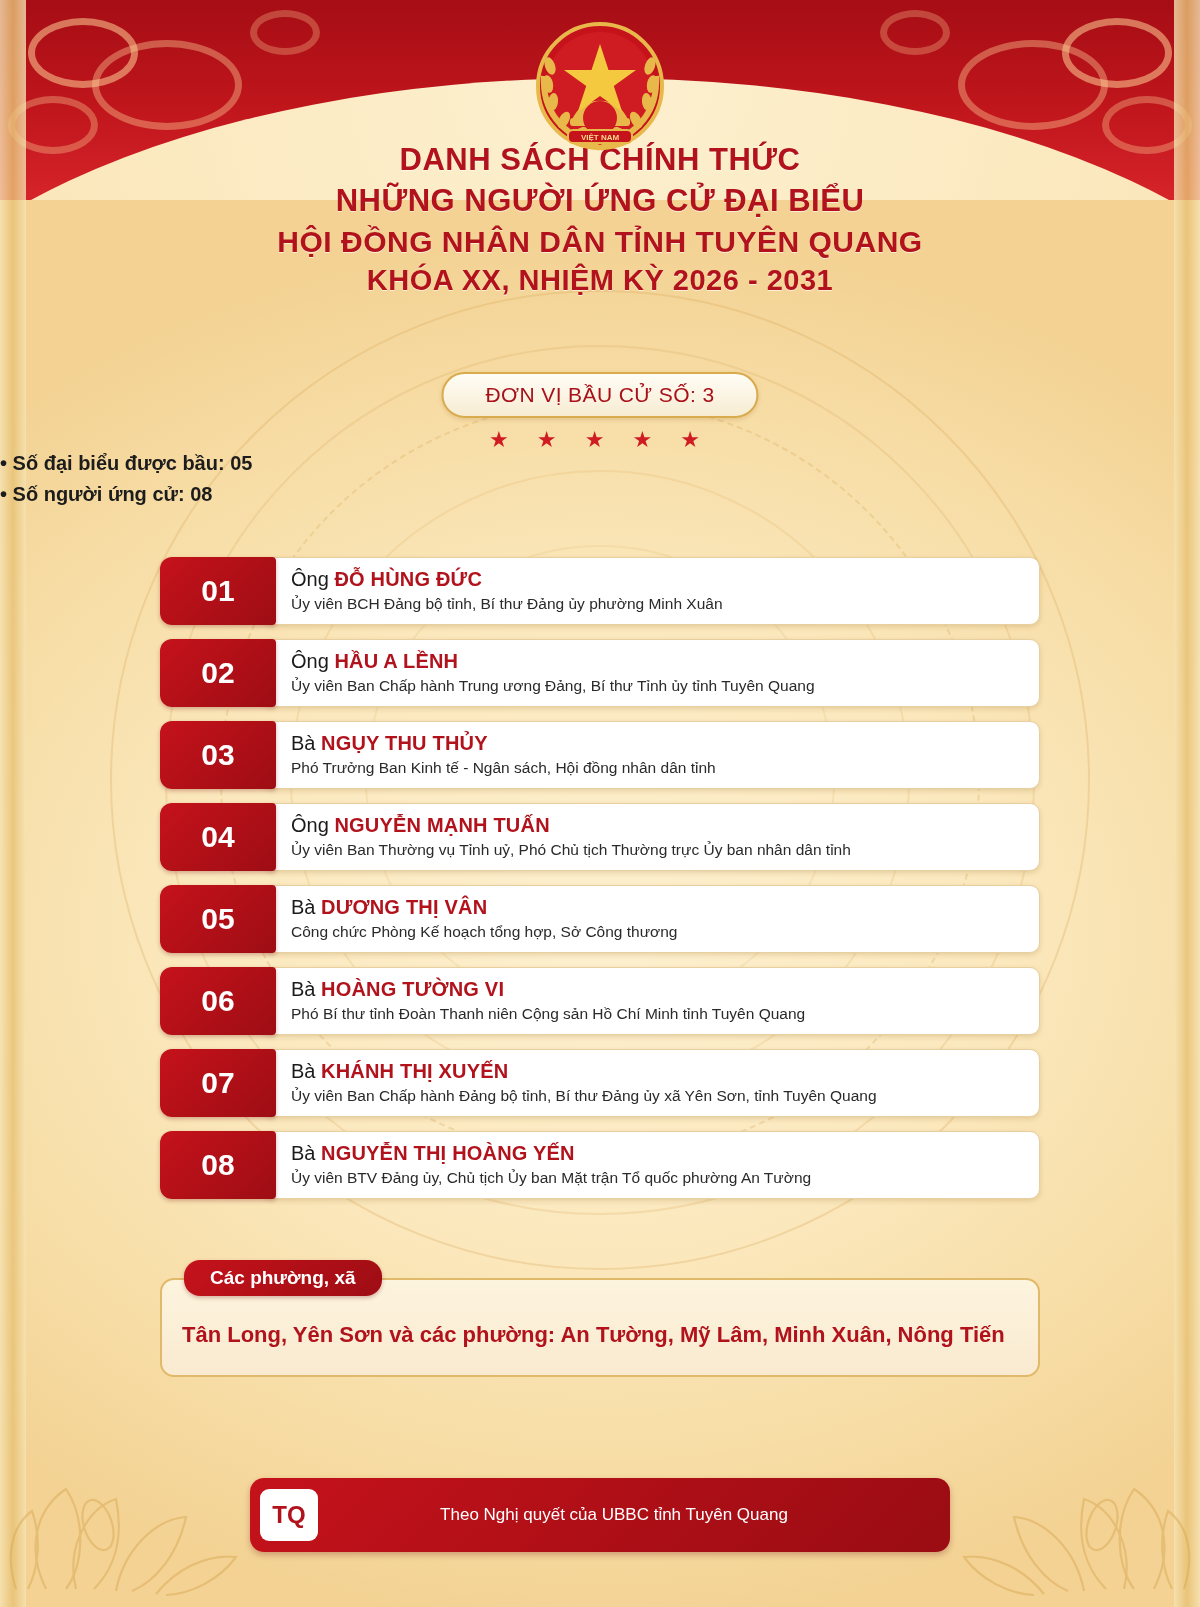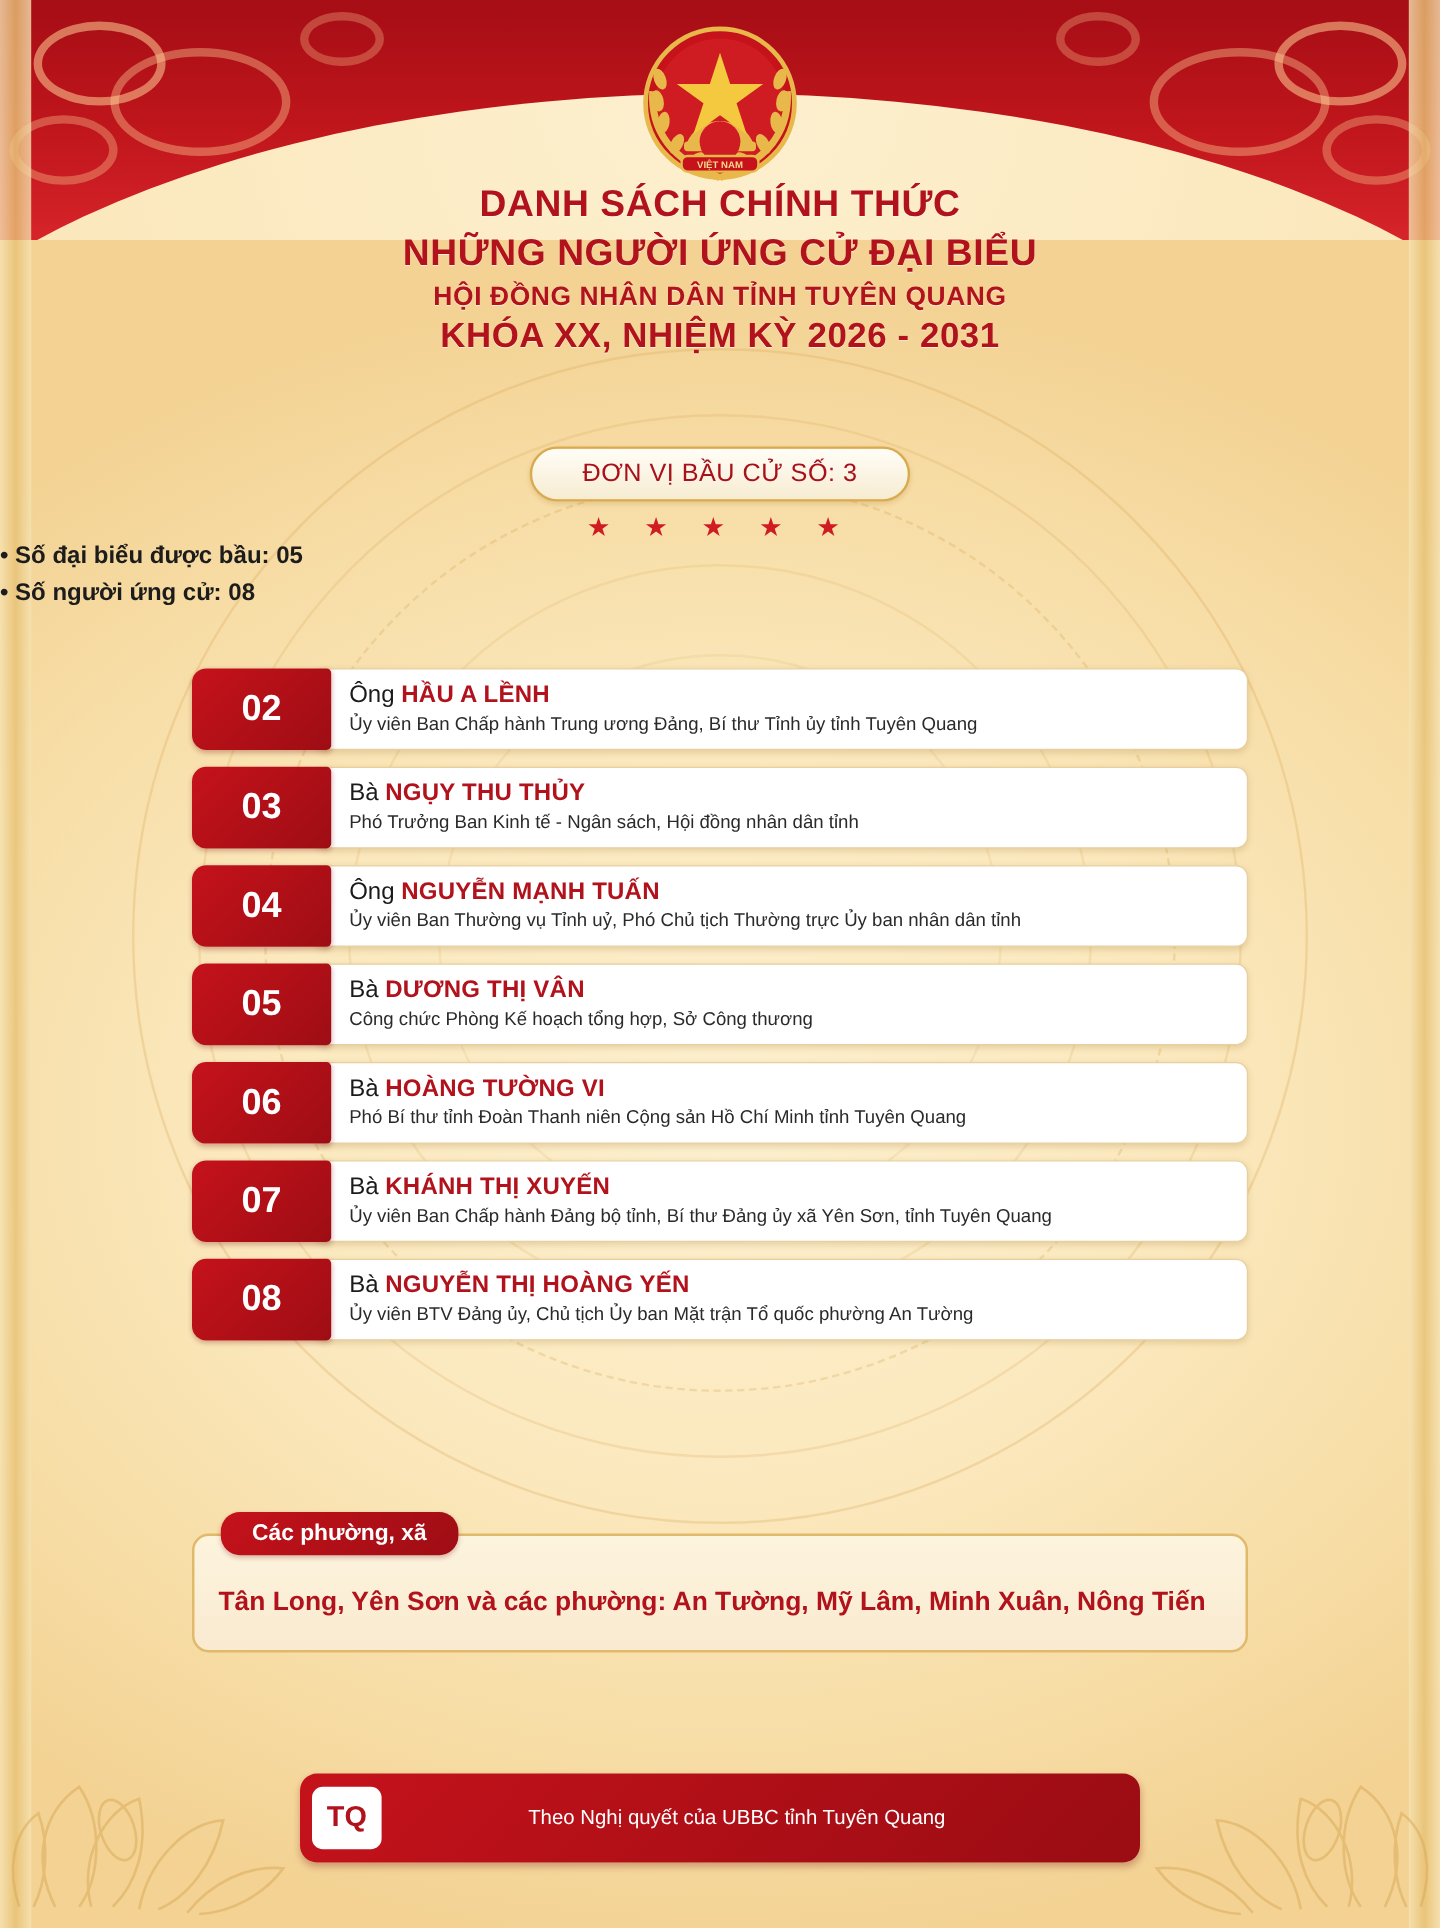--- a/index.html
+++ b/index.html
@@ -83,33 +83,33 @@
     left: 50%;
     top: 14px;
     transform: translateX(-50%);
     width: 160px; height: 150px;
     z-index: 6;
   }
 
   
   .header {
     position: absolute;
-    top: 150px; left: 0; right: 0;
+    top: 140px; left: 0; right: 0;
     text-align: center;
     z-index: 5;
   }
   .header h1 {
     color: #b1121b;
     font-size: 31px;
     font-weight: bold;
     letter-spacing: .5px;
     line-height: 1.32;
     text-shadow: 0 1px 0 rgba(255,255,255,.6);
   }
-  .header h1 .l3 { font-size: 22px; }
+  .header h1 .l3 { font-size: 30px; }
   .header h1 .l4 { font-size: 29px; }
 
   
   .unit-pill {
     position: absolute;
     left: 50%;
     top: 372px;
     transform: translateX(-50%);
     background: linear-gradient(180deg,#fffdf6,#f7ecd2);
     border: 2px solid #d8ab4f;
@@ -359,20 +359,30 @@
       <span class="num">05</span>
     </div>
     <div class="line line-2">
       <span>• Số người ứng cử:</span>
       <span class="num">08</span>
     </div>
   </div>
 
   <div class="list">
 
+    <div class="cand">
+      <div class="badge">01</div>
+      <div class="card">
+        <div class="name">
+          <span>Ông</span>
+          <strong>ĐỖ HÙNG ĐỨC</strong>
+        </div>
+        <div class="role">Ủy viên BCH Đảng bộ tỉnh, Bí thư Đảng ủy phường Minh Xuân</div>
+      </div>
+    </div>
 
     <div class="cand">
       <div class="badge">02</div>
       <div class="card">
         <div class="name">
           <span>Ông</span>
           <strong>HẦU A LỀNH</strong>
         </div>
         <div class="role">Ủy viên Ban Chấp hành Trung ương Đảng, Bí thư Tỉnh ủy tỉnh Tuyên Quang</div>
       </div>

